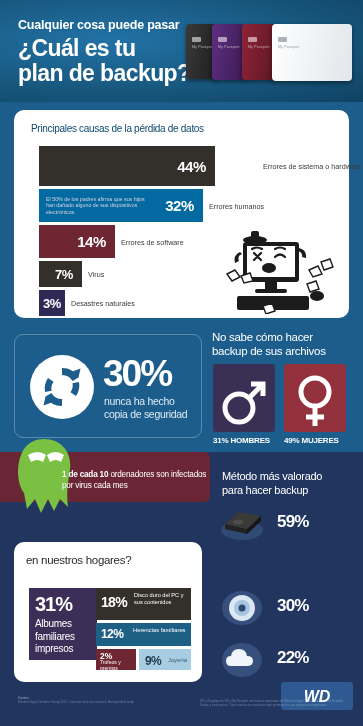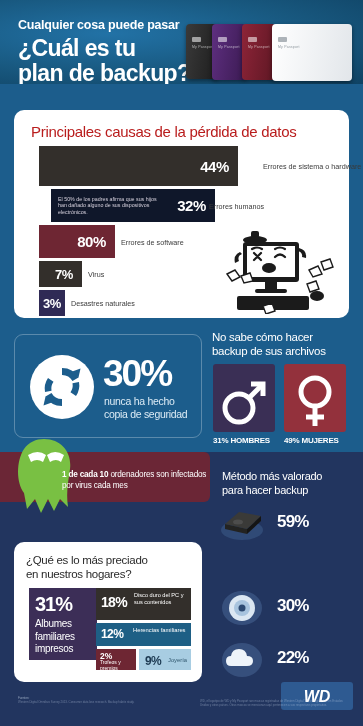--- a/index.html
+++ b/index.html
@@ -9,21 +9,21 @@
     overflow: hidden;
   }
   #page {
     position: relative;
     width: 363px; height: 726px;
     background: #1c5d8c;
   }
 
   
   .header {
-    position: absolute; left: 0; top: 0; width: 363px; height: 84px;
+    position: absolute; left: 0; top: 0; width: 363px; height: 102px;
     background: radial-gradient(ellipse at 30% 40%, #2272a6 0%, #18587f 55%, #0f4263 100%);
     overflow: hidden;
     padding-left: 48px;
   }
   .hdr-kicker {
     position: absolute; left: 18px; top: 18px;
     color: #ffffff; font-size: 12.5px; font-weight: bold;
     letter-spacing: -0.2px;
   }
   .hdr-title {
@@ -51,42 +51,42 @@
   }
   .d4 .dtxt { color: rgba(110,120,130,.75); }
 
   
   .card {
     position: absolute; background: #ffffff; border-radius: 10px;
   }
   .card-causes { left: 14px; top: 110px; width: 335px; height: 208px; }
   .card-title {
     position: absolute; left: 17px; top: 13px;
-    font-size: 15px; color: #b91c1c; font-weight: normal; letter-spacing: -0.3px;
+    font-size: 10px; color: #0c4a6e; font-weight: normal; letter-spacing: -0.3px;
   }
   .bars { position: absolute; left: 25px; top: 36px; width: 300px; }
   .bar-row { position: relative; }
   .bar {
     position: relative; display: flex; align-items: center; justify-content: flex-end;
   }
   .bar .pct {
     color: #ffffff; font-weight: bold; font-size: 15px; padding-right: 9px;
     letter-spacing: -0.4px;
   }
   .bar.small .pct { font-size: 13px; }
   .bar-label {
     position: absolute; left: 0; top: 50%; transform: translateY(-50%);
     font-size: 7.2px; color: #3a3a3a; line-height: 9px; width: 110px;
   }
   .callout {
     position: absolute; left: 7px; top: 50%; transform: translateY(-50%);
     font-size: 5.3px; color: #d7d2de; line-height: 6.6px; width: 104px;
   }
-  .b44 { background: #332f2b; width: 199px; height: 40px; }
-  .b32 { background: #0f172a; width: 164px; height: 33px; margin-left: 12px; }
+  .b44 { background: #332f2b; width: 176px; height: 40px; }
+  .b32 { background: #0369a1; width: 164px; height: 33px; }
   .b14 { background: #6e2633; width: 76px; height: 33px; }
   .b07 { background: #332f2b; width: 43px; height: 26px; }
   .b03 { background: #2f2a55; width: 26px; height: 26px; }
 
   
   .sickpc { position: absolute; right: 8px; bottom: 4px; width: 120px; height: 88px; }
 
   
   .panel-30 {
     position: absolute; left: 14px; top: 334px; width: 188px; height: 104px;
@@ -260,21 +260,21 @@
       <div class="bar-row" style="margin-top:3px">
         <div class="bar b32">
           <span class="callout">El 50% de los padres afirma que sus hijos han dañado alguno de sus dispositivos electrónicos.</span>
           <span class="pct">32%</span>
         </div>
         <div class="bar-label" style="left:170px;width:100px">Errores humanos</div>
       </div>
 
       <div class="bar-row" style="margin-top:3px">
         <div class="bar b14">
-          <span class="pct">80%</span>
+          <span class="pct">14%</span>
         </div>
         <div class="bar-label" style="left:82px;width:100px">Errores de software</div>
       </div>
 
       <div class="bar-row" style="margin-top:3px">
         <div class="bar b07 small">
           <span class="pct">7%</span>
         </div>
         <div class="bar-label" style="left:49px;width:100px">Virus</div>
       </div>
@@ -412,21 +412,20 @@
       <svg class="m-icon" viewBox="0 0 46 38">
         <ellipse cx="23" cy="20" rx="20" ry="17" fill="#446190" opacity=".6"></ellipse>
         <path d="M12 26 q-5 0 -5 -5 q0 -5 5 -5 q1 -7 8 -7 q7 0 8 7 q6 0 6 5 q0 5 -6 5 z" fill="#eef4fa"></path>
       </svg>
       <span class="m-pct">22%</span>
     </div>
   </div>
 
   <div class="card card-precious">
     <div class="cp-title">
-      <div>¿Qué es lo más preciado</div>
       <div>en nuestros hogares?</div>
     </div>
     <div class="cp-grid">
       <div class="tile t31">
         <span class="big">31%</span>
         <span class="sm">Albumes familiares impresos</span>
       </div>
       <div class="tile t18">
         <span class="big">18%</span>
         <span class="sm">Disco duro del PC y sus contenidos</span>

